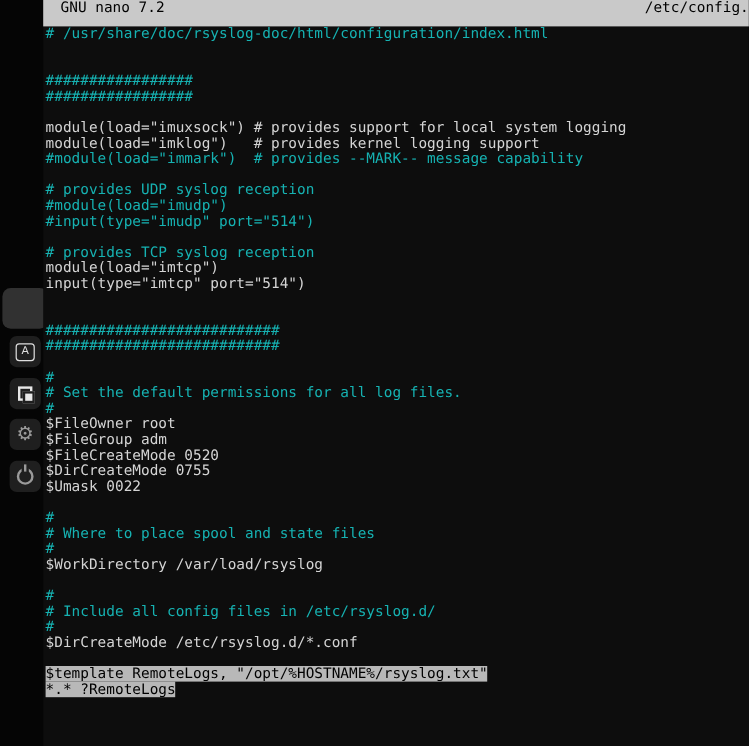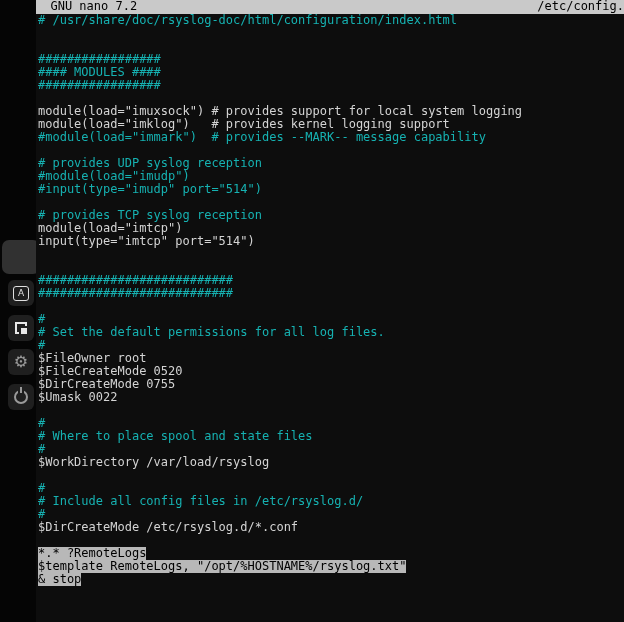--- a/index.html
+++ b/index.html
@@ -41,21 +41,21 @@
   .power-icon::after{
     content:"";position:absolute;left:50%;top:-5px;transform:translateX(-50%);
     width:2px;height:6px;background:#9a9a9a;box-shadow:0 0 0 2px #1f1f1f;
   }
   
   .terminal{
     position:absolute;left:36px;top:0;width:588px;height:622px;
     background:var(--terminal_bg,#0d0d0d);
   }
   .titlebar{
-    height:14px;background:var(--titlebar_bg,#c9c9c9);color:#000;
+    height:22px;background:var(--titlebar_bg,#c9c9c9);color:#000;
     font-size:12px;line-height:13px;display:flex;justify-content:space-between;
     white-space:pre;overflow:hidden;
   }
   .terminal-body{padding-left:2px;}
   .line{height:13px;font-size:12px;line-height:13px;white-space:pre;color:var(--plain,#d4d4d4);}
   .line span{display:inline-block;height:13px;}
   .comment{color:var(--comment,#16b2b2);}
   .selected{background:var(--selection_bg,#b8b8b8);color:#000;}
 </style>
 </head>
@@ -91,21 +91,20 @@
 <div class="terminal">
   <div class="titlebar">
     <span>  GNU nano 7.2</span>
     <span>/etc/config.</span>
   </div>
   <div class="terminal-body">
       <div class="line"><span class="comment"># /usr/share/doc/rsyslog-doc/html/configuration/index.html</span></div>
       <div class="line"></div>
       <div class="line"></div>
       <div class="line"><span class="comment">#################</span></div>
-      <div class="line"><span class="comment">#### MODULES ####</span></div>
       <div class="line"><span class="comment">#################</span></div>
       <div class="line"></div>
       <div class="line"><span class="plain">module(load="imuxsock") # provides support for local system logging</span></div>
       <div class="line"><span class="plain">module(load="imklog")   # provides kernel logging support</span></div>
       <div class="line"><span class="comment">#module(load="immark")  # provides --MARK-- message capability</span></div>
       <div class="line"></div>
       <div class="line"><span class="comment"># provides UDP syslog reception</span></div>
       <div class="line"><span class="comment">#module(load="imudp")</span></div>
       <div class="line"><span class="comment">#input(type="imudp" port="514")</span></div>
       <div class="line"></div>
@@ -114,31 +113,31 @@
       <div class="line"><span class="plain">input(type="imtcp" port="514")</span></div>
       <div class="line"></div>
       <div class="line"></div>
       <div class="line"><span class="comment">###########################</span></div>
       <div class="line"><span class="comment">###########################</span></div>
       <div class="line"></div>
       <div class="line"><span class="comment">#</span></div>
       <div class="line"><span class="comment"># Set the default permissions for all log files.</span></div>
       <div class="line"><span class="comment">#</span></div>
       <div class="line"><span class="plain">$FileOwner root</span></div>
+      <div class="line"><span class="plain">$FileGroup adm</span></div>
       <div class="line"><span class="plain">$FileCreateMode 0520</span></div>
       <div class="line"><span class="plain">$DirCreateMode 0755</span></div>
       <div class="line"><span class="plain">$Umask 0022</span></div>
       <div class="line"></div>
       <div class="line"><span class="comment">#</span></div>
       <div class="line"><span class="comment"># Where to place spool and state files</span></div>
       <div class="line"><span class="comment">#</span></div>
       <div class="line"><span class="plain">$WorkDirectory /var/load/rsyslog</span></div>
       <div class="line"></div>
       <div class="line"><span class="comment">#</span></div>
       <div class="line"><span class="comment"># Include all config files in /etc/rsyslog.d/</span></div>
       <div class="line"><span class="comment">#</span></div>
       <div class="line"><span class="plain">$DirCreateMode /etc/rsyslog.d/*.conf</span></div>
       <div class="line"></div>
+      <div class="line"><span class="plain selected">$template RemoteLogs, "/opt/%HOSTNAME%/rsyslog.txt"</span></div>
       <div class="line"><span class="plain selected">*.* ?RemoteLogs</span></div>
-      <div class="line"><span class="plain selected">$template RemoteLogs, "/opt/%HOSTNAME%/rsyslog.txt"</span></div>
-      <div class="line"><span class="plain selected">&amp; stop</span></div>
     </div>
 </div>
 
 </body></html>

